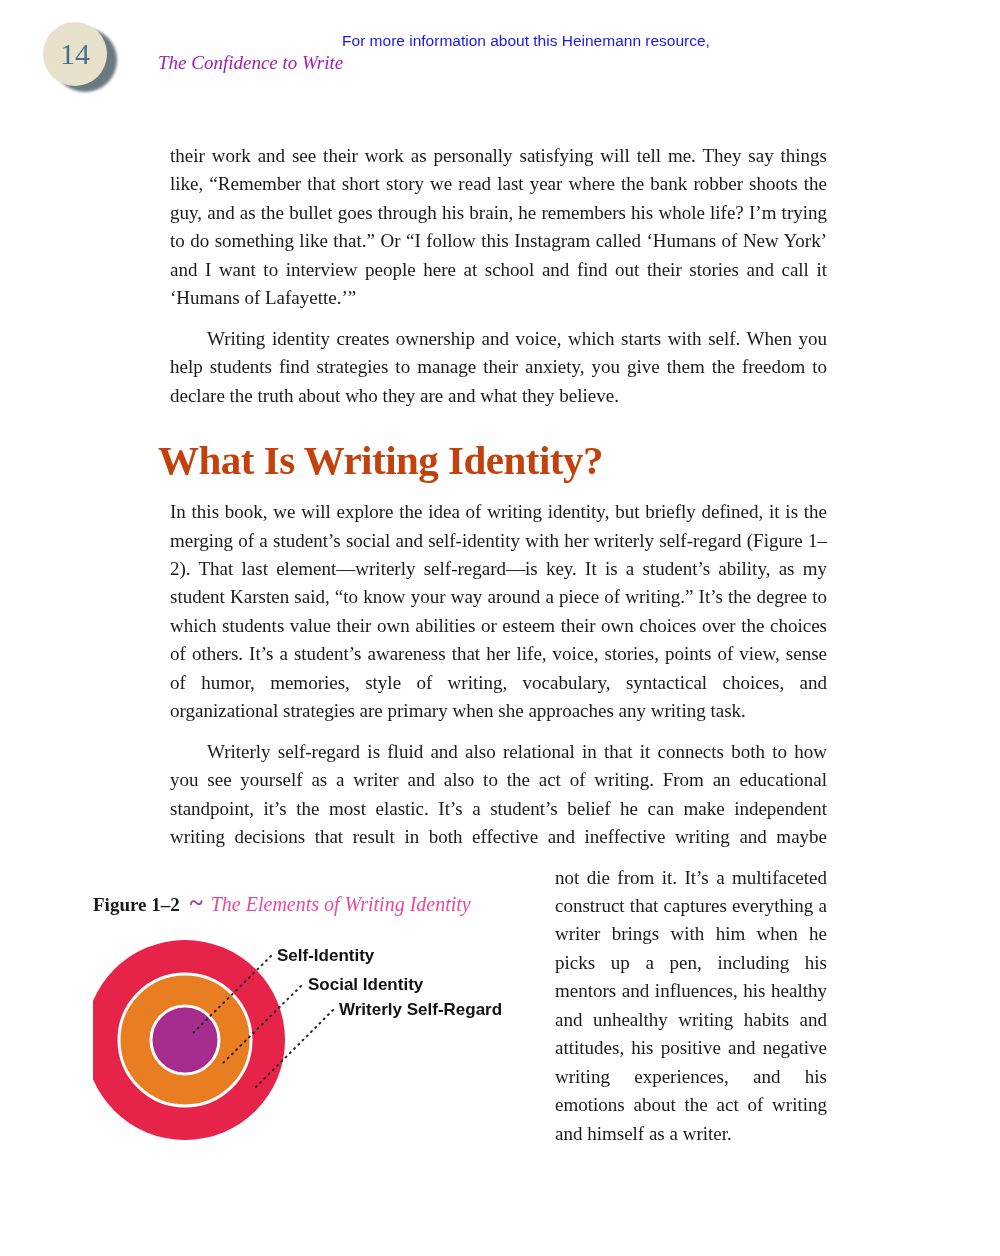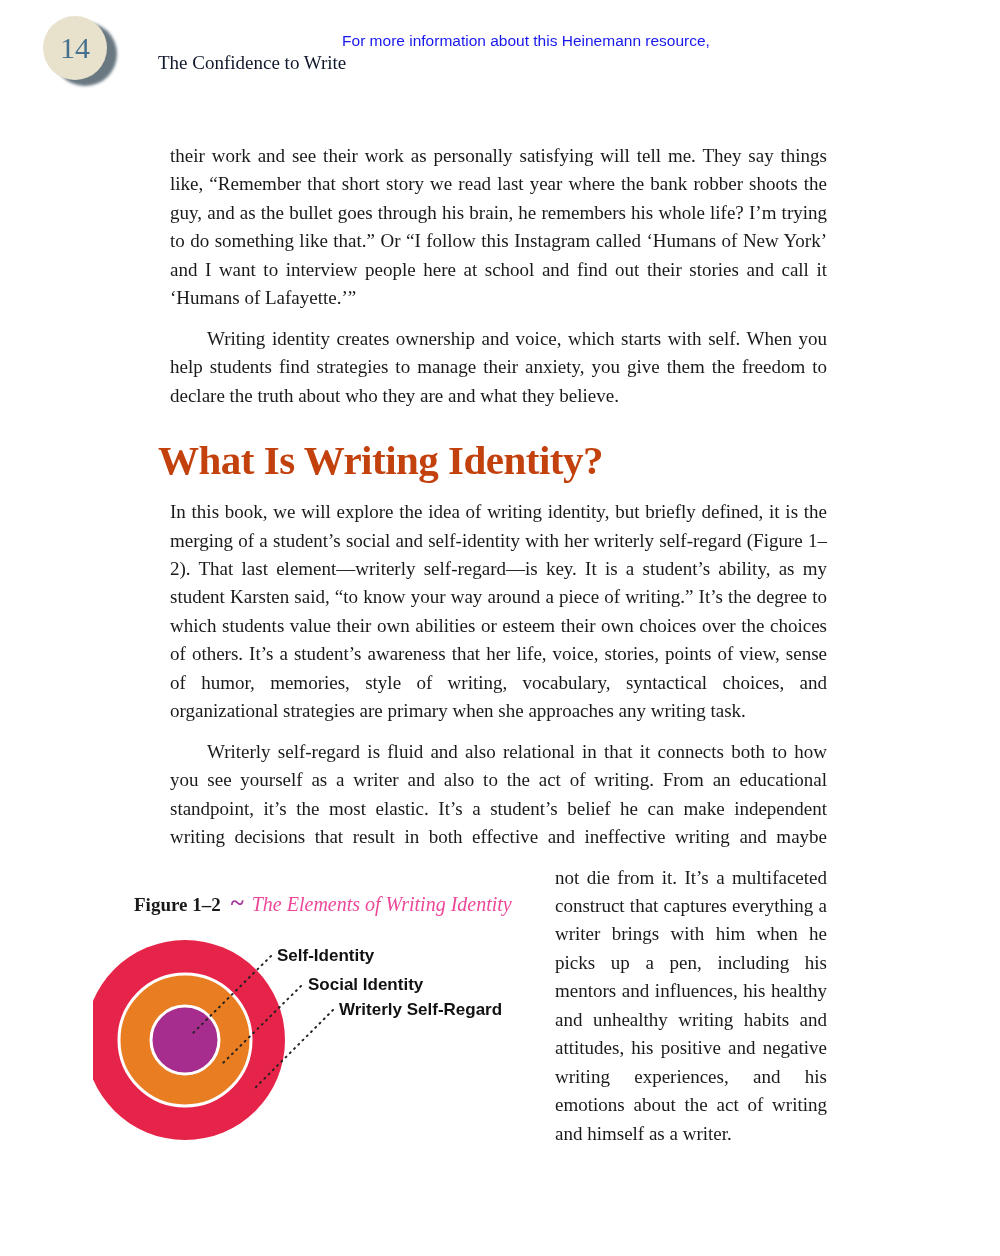--- a/index.html
+++ b/index.html
@@ -6,30 +6,30 @@
   body {
     width: 1000px; height: 1256px;
     background: #ffffff;
     font-family: "Liberation Serif", serif;
     position: relative;
     overflow: hidden;
   }
 
   
   .page-number-circle {
-    position: absolute; left: 43px; top: 16px;
+    position: absolute; left: 43px; top: 22px;
     width: 64px; height: 64px; border-radius: 50%;
     background: #e8e1cc;
     box-shadow: 10px 6px 3px rgba(93,108,119,0.92);
     display: flex; align-items: center; justify-content: center;
     color: #46718f; font-size: 30px; font-family: "Liberation Serif", serif;
   }
   .running-head {
     position: absolute; left: 158px; top: 52px;
-    font-size: 19px; color: #0f172a;
+    font-style: italic; font-size: 19px; color: #a21caf;
     white-space: nowrap;
   }
   .resource-notice {
     position: absolute; left: 0; top: 32px; width: 992px;
     text-align: center;
     font-family: "Liberation Sans", sans-serif;
     font-size: 15.5px; line-height: 18.5px;
     color: #1717ee;
     padding-left: 30px;
   }
@@ -59,21 +59,20 @@
     margin: 26px 4px 35px -65px;
   }
   .figure-caption {
     display: flex; align-items: baseline;
     white-space: nowrap; text-indent: 0;
     margin-bottom: 4px;
   }
   .fig-label {
     font-weight: bold; font-size: 19px; color: #1a1a1a;
     font-family: "Liberation Serif", serif;
-    margin-left: 41px;
   }
   .fig-tilde {
     color: #a43a9b; font-weight: bold; font-size: 25px;
     margin: 0 8px 0 10px; line-height: 19px;
   }
   .fig-title {
     font-style: italic; font-size: 20px; color: #ec4899;
   }
   .figure-svg { display: block; }
   .ring-label {

